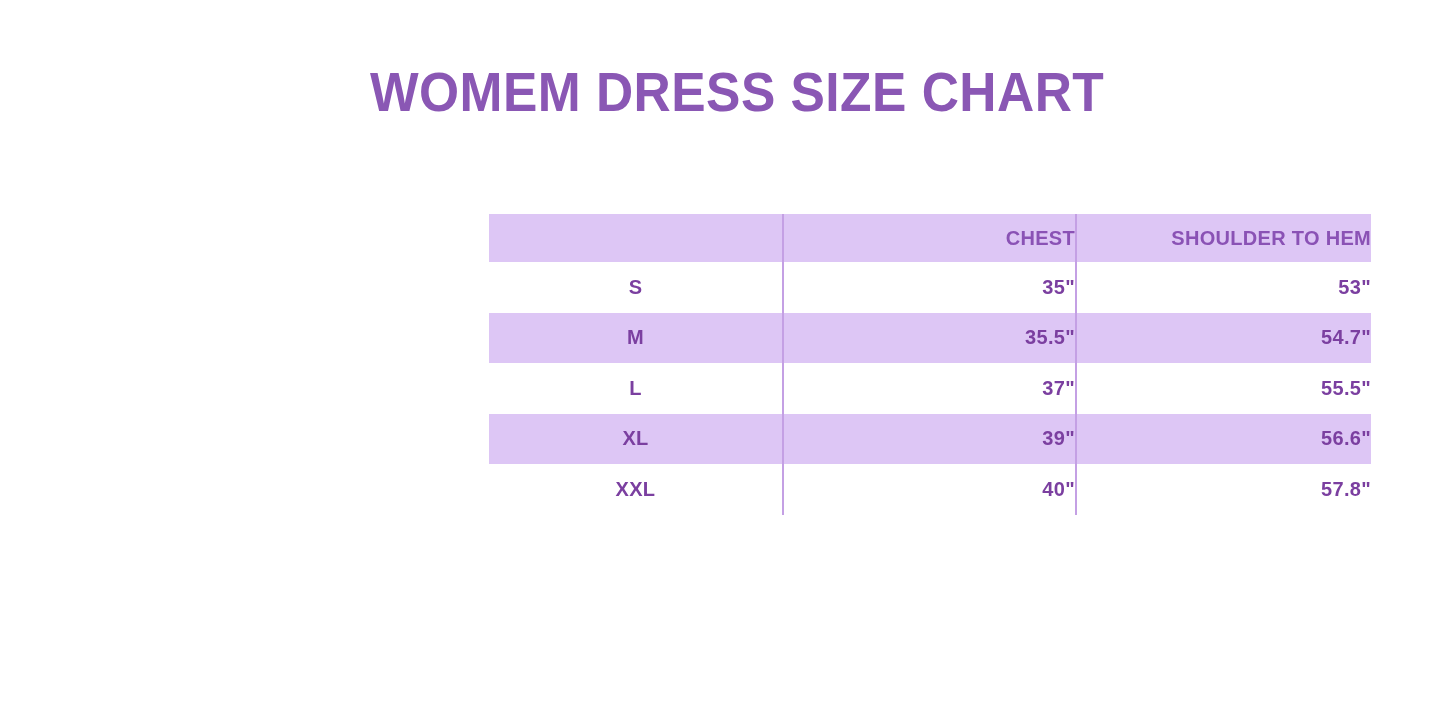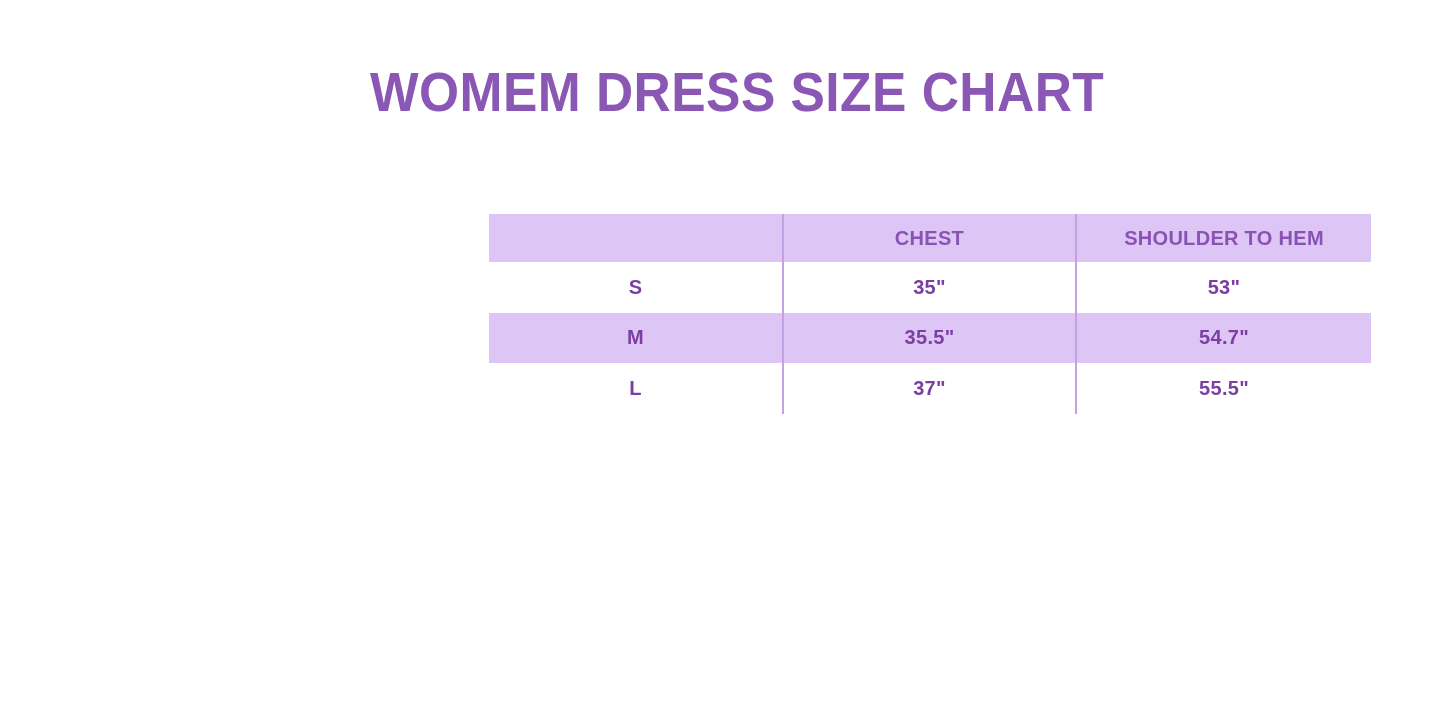--- a/index.html
+++ b/index.html
@@ -64,20 +64,21 @@
     font-weight: bold;
     font-size: 20px;
     letter-spacing: 0.3px;
     border: 0;
   }
 
   
   .size-table th.div,
   .size-table td.div {
     border-left: 2px solid #c4a0e4;
+    text-align: right;
   }
 
   
   .size-table thead th {
     background: #ddc6f5;
     color: #8a52b5;
     font-size: 20px;
     height: 48px;
   }
   .size-table thead th.blank {
@@ -123,16 +124,26 @@
       <tr class="row-tint">
         <td>M</td>
         <td class="div">35.5"</td>
         <td class="div">54.7"</td>
       </tr>
       <tr class="row-light">
         <td>L</td>
         <td class="div">37"</td>
         <td class="div">55.5"</td>
       </tr>
+      <tr class="row-tint">
+        <td>XL</td>
+        <td class="div">39"</td>
+        <td class="div">56.6"</td>
+      </tr>
+      <tr class="row-light">
+        <td>XXL</td>
+        <td class="div">40"</td>
+        <td class="div">57.8"</td>
+      </tr>
     </tbody>
   </table>
 
 </div>
 
 </body></html>

